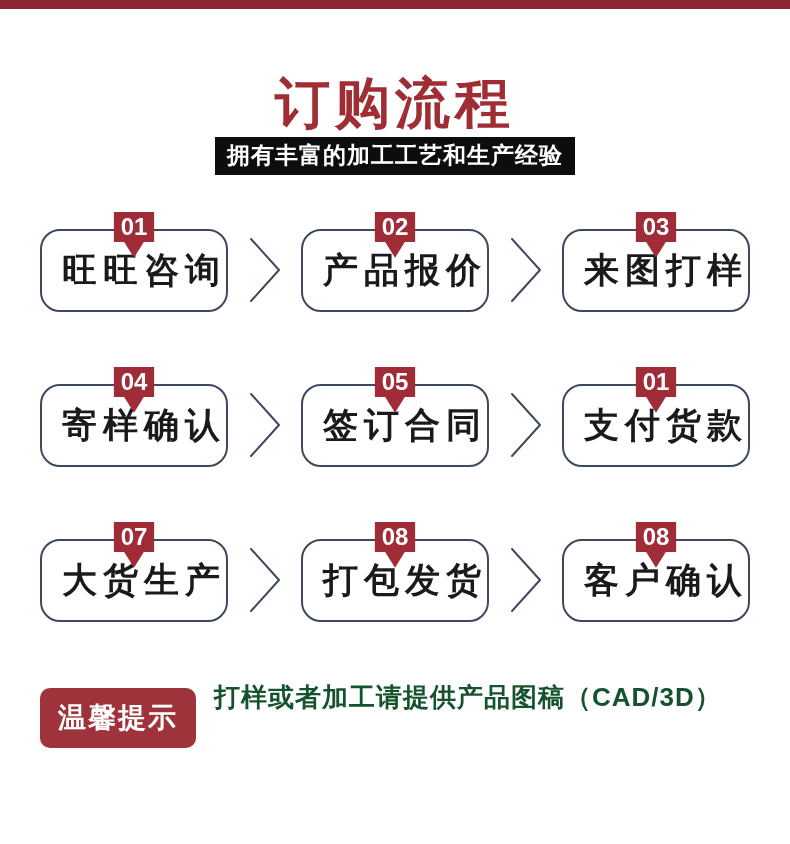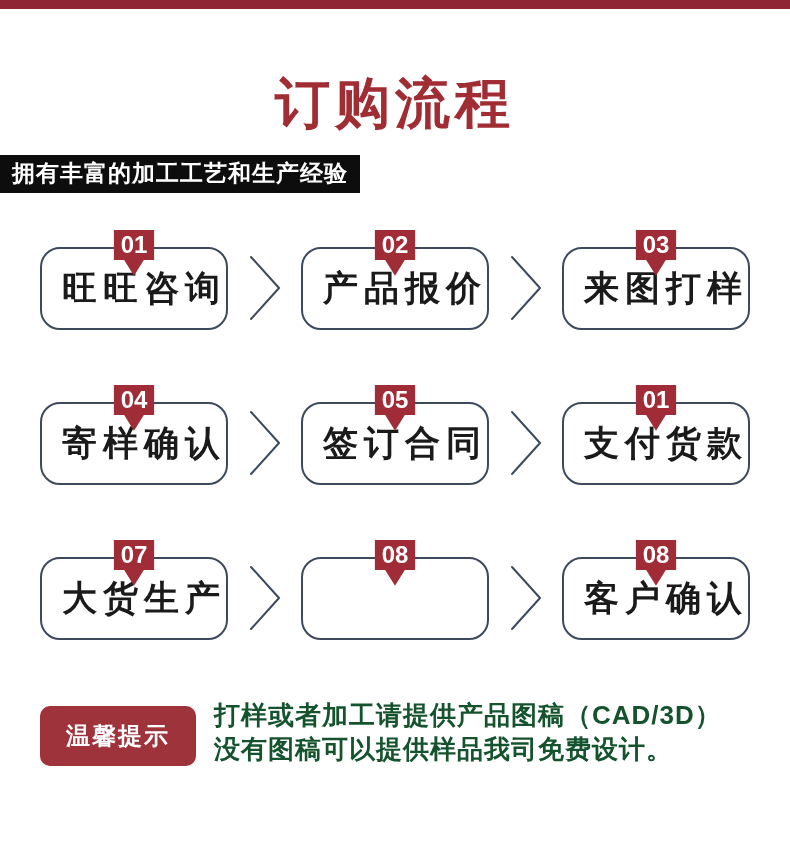--- a/index.html
+++ b/index.html
@@ -20,22 +20,22 @@
   .title {
     margin-top: 66px;
     text-align: center;
     font-size: 55px;
     font-weight: 900;
     color: #a12d34;
     letter-spacing: 5px;
     line-height: 1.05;
   }
   .subtitle-wrap {
-    text-align: left;
-    margin-top: 22px;
+    text-align: center;
+    margin-top: 4px;
   }
   .subtitle {
     display: inline-block;
     background: #0d0d0d;
     color: #ffffff;
     font-size: 23px;
     font-weight: bold;
     letter-spacing: 1px;
     padding: 3px 12px 4px 12px;
   }
@@ -95,21 +95,21 @@
   }
   .tips {
     display: flex;
     align-items: flex-start;
     padding: 0 40px;
     margin-top: -14px;
   }
   .tips-badge {
     background: #9e333b;
     color: #ffffff;
-    font-size: 24px;
+    font-size: 28px;
     font-weight: bold;
     letter-spacing: 2px;
     border-radius: 10px;
     width: 156px;
     height: 60px;
     display: flex;
     align-items: center;
     justify-content: center;
     flex: 0 0 auto;
     margin-top: 8px;
@@ -197,33 +197,33 @@
       </div>
       <div class="step-label">大货生产</div>
     </div>
     <svg class="arrow" viewBox="0 0 40 78">
       <polyline points="6,8 34,39 6,70" fill="none" stroke="#3d4a5e" stroke-width="2" stroke-linecap="round" stroke-linejoin="round"></polyline>
     </svg>
     <div class="step-card">
       <div class="step-badge">
         <span>08</span>
       </div>
+      <div class="step-label">打包发货</div>
     </div>
     <svg class="arrow" viewBox="0 0 40 78">
       <polyline points="6,8 34,39 6,70" fill="none" stroke="#3d4a5e" stroke-width="2" stroke-linecap="round" stroke-linejoin="round"></polyline>
     </svg>
     <div class="step-card">
       <div class="step-badge">
         <span>08</span>
       </div>
       <div class="step-label">客户确认</div>
     </div>
   </div>
 
 </div>
 
 <div class="tips">
   <div class="tips-badge">温馨提示</div>
   <div class="tips-text">
     <div>打样或者加工请提供产品图稿（CAD/3D）</div>
-    <div>没有图稿可以提供样品我司免费设计。</div>
   </div>
 </div>
 
 </body></html>

